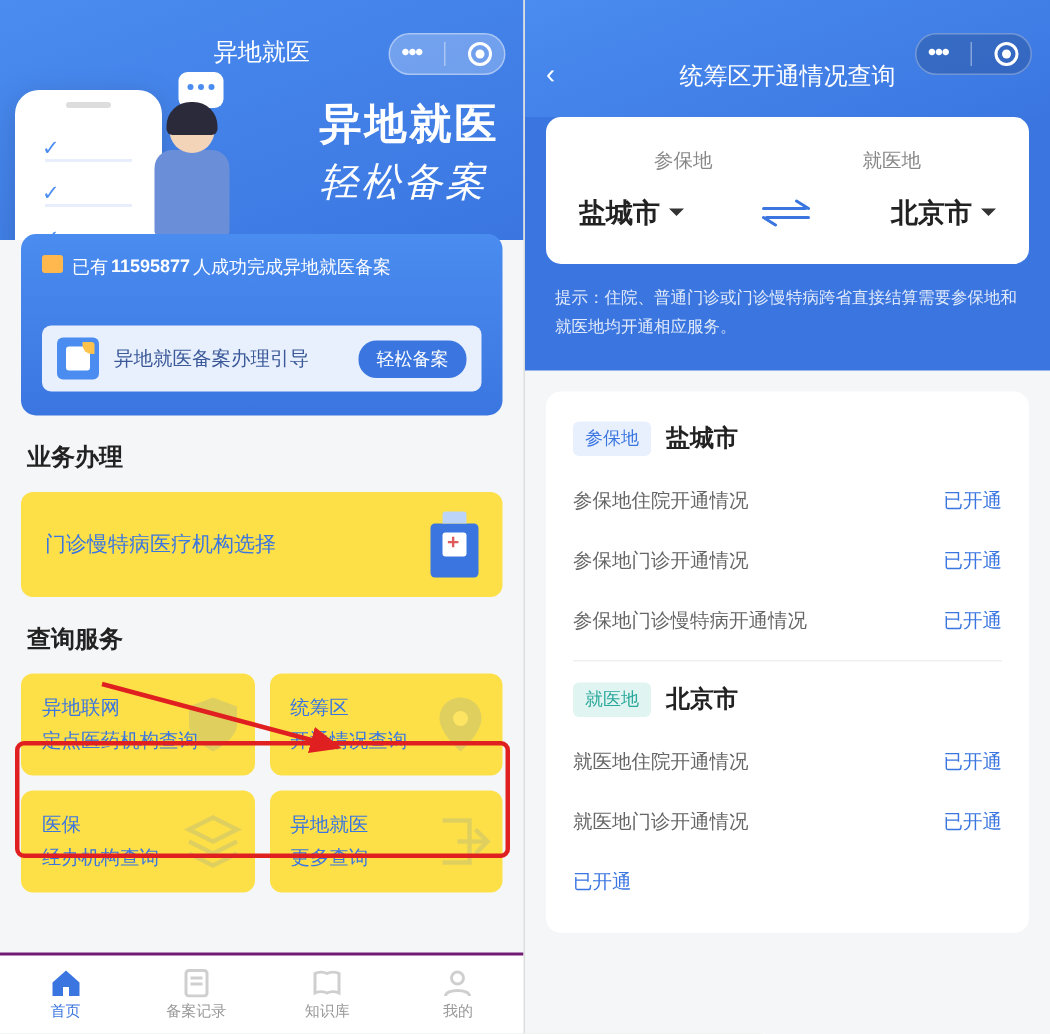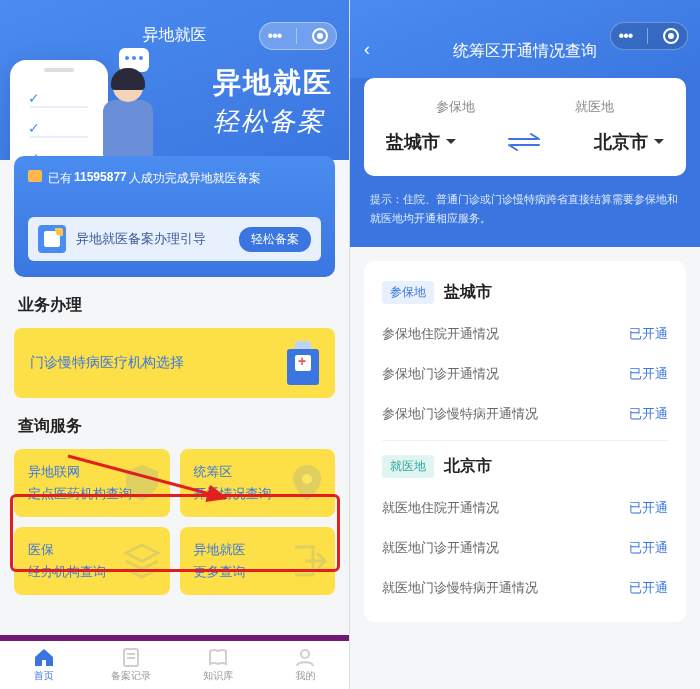--- a/index.html
+++ b/index.html
@@ -57,21 +57,21 @@
 .biz-plus::before { content: '+'; color: #e05a5a; font-size: 14px; font-weight: bold; position: absolute; top: -2px; left: 3px; }
 
 .query-grid { margin: 0 14px; display: grid; grid-template-columns: 1fr 1fr; gap: 10px; }
 .query-cell { background: #fde047; border-radius: 8px; padding: 14px 14px; position: relative; overflow: hidden; min-height: 66px; }
 .query-line1 { color: #3b76e0; font-size: 13px; }
 .query-line2 { color: #3b76e0; font-size: 13px; margin-top: 4px; }
 .query-bg { position: absolute; right: 6px; top: 50%; transform: translateY(-50%); opacity: 0.15; }
 .red-box { position: absolute; border: 3px solid #e02020; border-radius: 6px; pointer-events: none; z-index: 5; }
 .red-arrow { position: absolute; z-index: 6; pointer-events: none; }
 
-.tabbar { position: absolute; bottom: 0; left: 0; right: 0; height: 54px; background: #fff; border-top: 6px solid #701a75; display: flex; }
+.tabbar { position: absolute; bottom: 0; left: 0; right: 0; height: 54px; background: #fff; border-top: 2px solid #701a75; display: flex; }
 .tab { flex: 1; display: flex; flex-direction: column; align-items: center; justify-content: center; gap: 2px; }
 .tab-icon { width: 22px; height: 20px; opacity: 0.4; }
 .tab-label { font-size: 10px; color: #999; }
 .tab.active .tab-label { color: #3b76e0; }
 .tab.active .tab-icon { opacity: 1; }
 
 
 .r-header { height: 78px; background: linear-gradient(160deg, #4a8cf0 0%, #3b76e0 100%); display: flex; align-items: flex-end; justify-content: center; padding-bottom: 16px; position: relative; }
 .r-back { position: absolute; left: 14px; bottom: 18px; color: #fff; font-size: 18px; }
 .r-title { color: #fff; font-size: 16px; font-weight: 500; margin-top: 21px; }
@@ -294,18 +294,17 @@
       </div>
       <div class="status-row">
         <span class="status-label">就医地住院开通情况</span>
         <span class="status-val">已开通</span>
       </div>
       <div class="status-row">
         <span class="status-label">就医地门诊开通情况</span>
         <span class="status-val">已开通</span>
       </div>
       <div class="status-row">
-        <span class="status-label">就医地门诊慢特病开通情况</span>
         <span class="status-val">已开通</span>
       </div>
     </div>
   </div>
 </div>
 
 </body></html>

